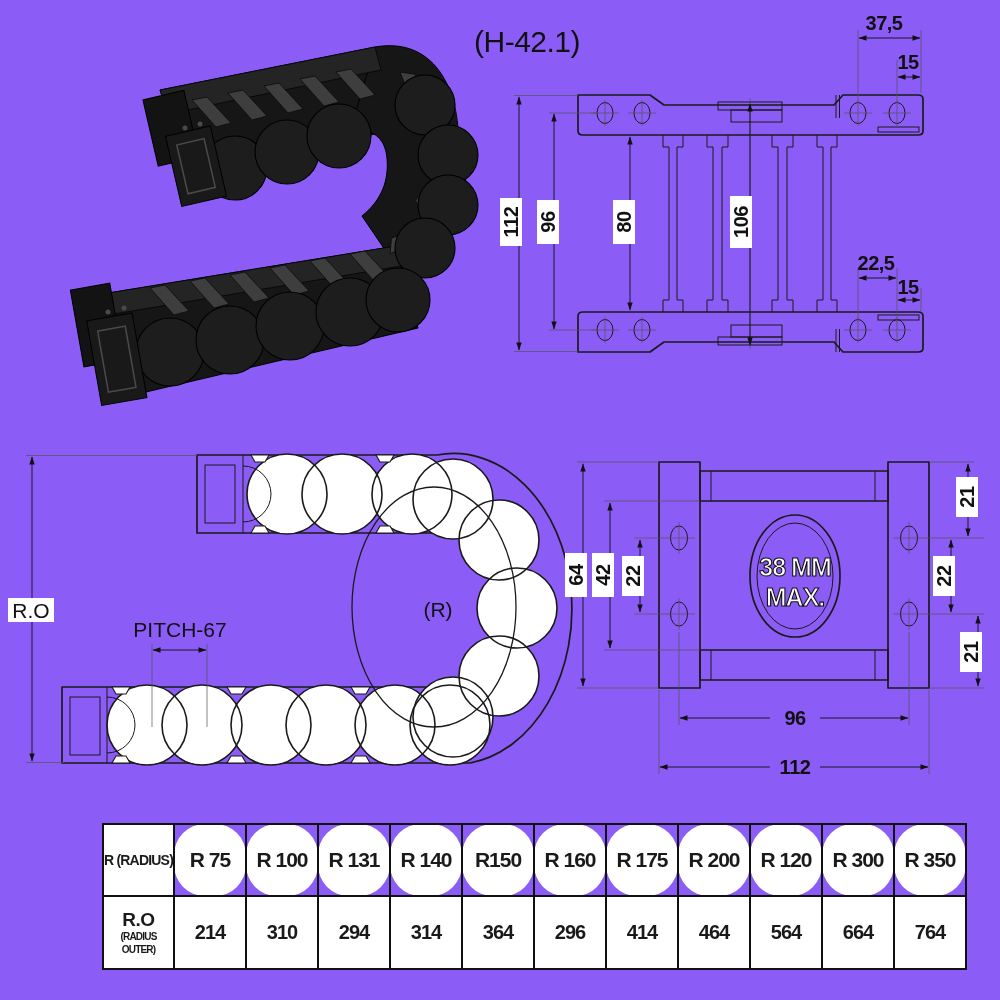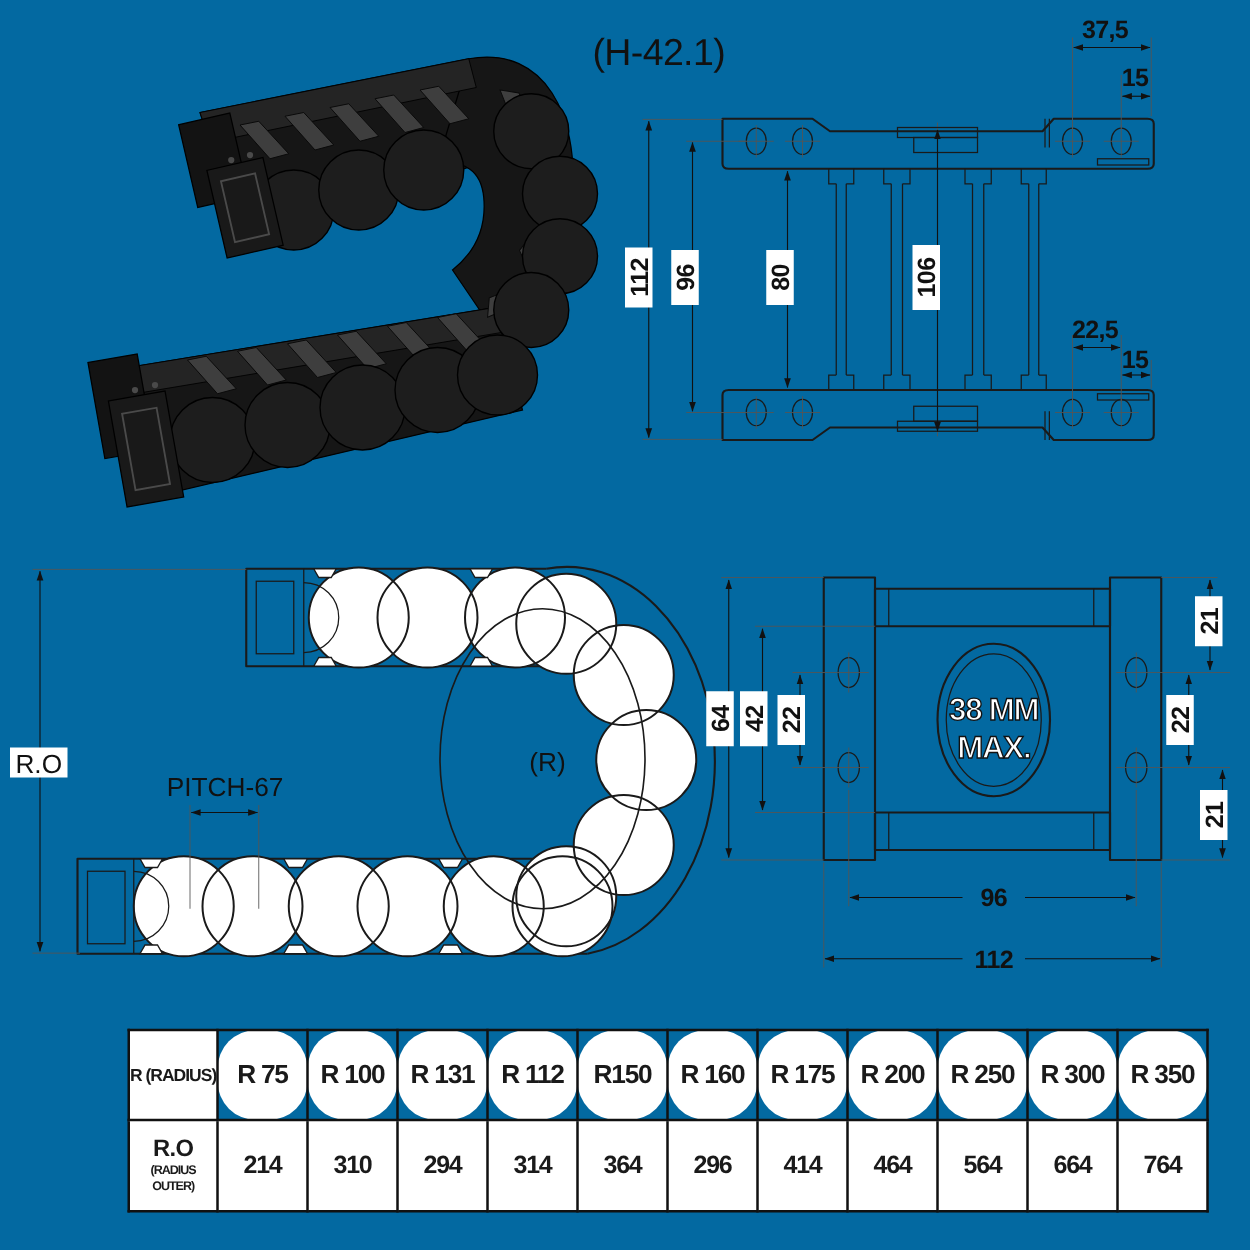--- a/index.html
+++ b/index.html
@@ -1,16 +1,16 @@
 <!DOCTYPE html>
 <html><head>
 <meta charset="utf-8">
 <style>
   html,body{margin:0;padding:0;background:#fff;}
-  #canvas{position:relative;width:1000px;height:1000px;background:#0369a1;overflow:hidden;
+  #canvas{position:relative;width:1000px;height:1000px;background:#8b5cf6;overflow:hidden;
           font-family:"Liberation Sans",sans-serif;}
   #drawing{position:absolute;left:0;top:0;}
   
   .ol  {fill:none;stroke:#1a1a1a;stroke-width:1.7;stroke-linejoin:round;}
   .thin{fill:none;stroke:#1a1a1a;stroke-width:1;}
   .xl  {fill:none;stroke:#555;stroke-width:.7;}
   .dl  {fill:none;stroke:#111;stroke-width:.9;}
   .cf  {fill:#fff;stroke:none;}
   .cs  {fill:none;stroke:#1a1a1a;stroke-width:1.6;}
   .tab {fill:#fff;stroke:#1a1a1a;stroke-width:1.1;}
@@ -384,26 +384,26 @@
   </g>
 </svg>
 
 <table id="spec-table">
   <tbody>
         <tr class="r1">
     <td class="hcol h1">R (RADIUS)</td>
     <td class="vcol rv">R 75</td>
     <td class="vcol rv">R 100</td>
     <td class="vcol rv">R 131</td>
-    <td class="vcol rv">R 112</td>
+    <td class="vcol rv">R 140</td>
     <td class="vcol rv">R150</td>
     <td class="vcol rv">R 160</td>
     <td class="vcol rv">R 175</td>
     <td class="vcol rv">R 200</td>
-    <td class="vcol rv">R 250</td>
+    <td class="vcol rv">R 120</td>
     <td class="vcol rv">R 300</td>
     <td class="vcol rv">R 350</td>
   </tr>
   <tr class="r2">
     <td class="hcol">
       <div class="h2a">R.O</div>
       <div class="h2b">(RADIUS OUTER)</div>
     </td>
     <td class="vcol ov">214</td>
     <td class="vcol ov">310</td>

